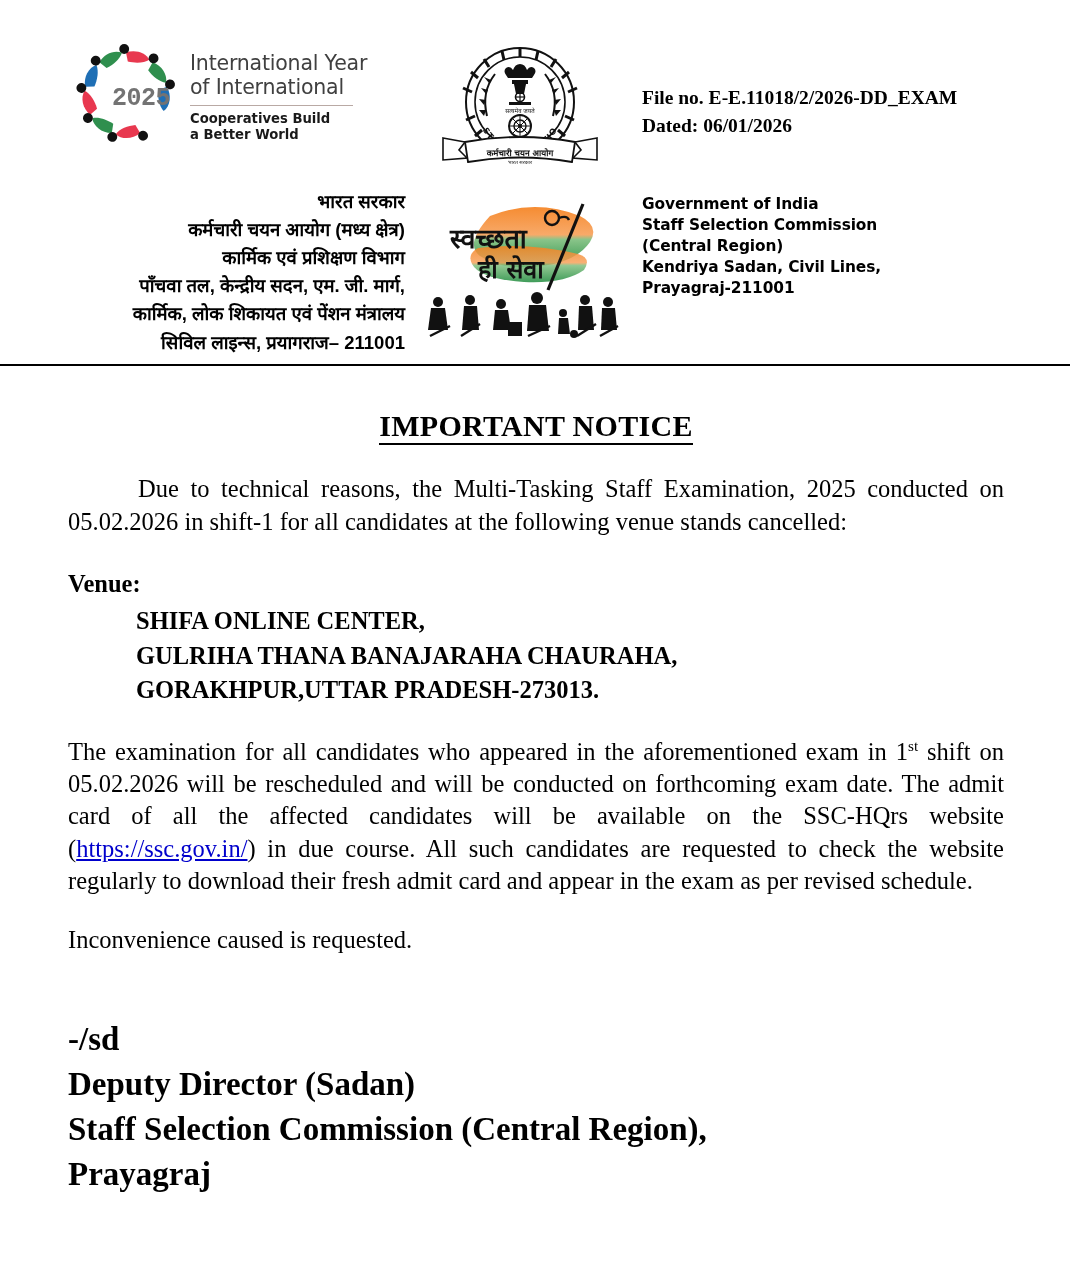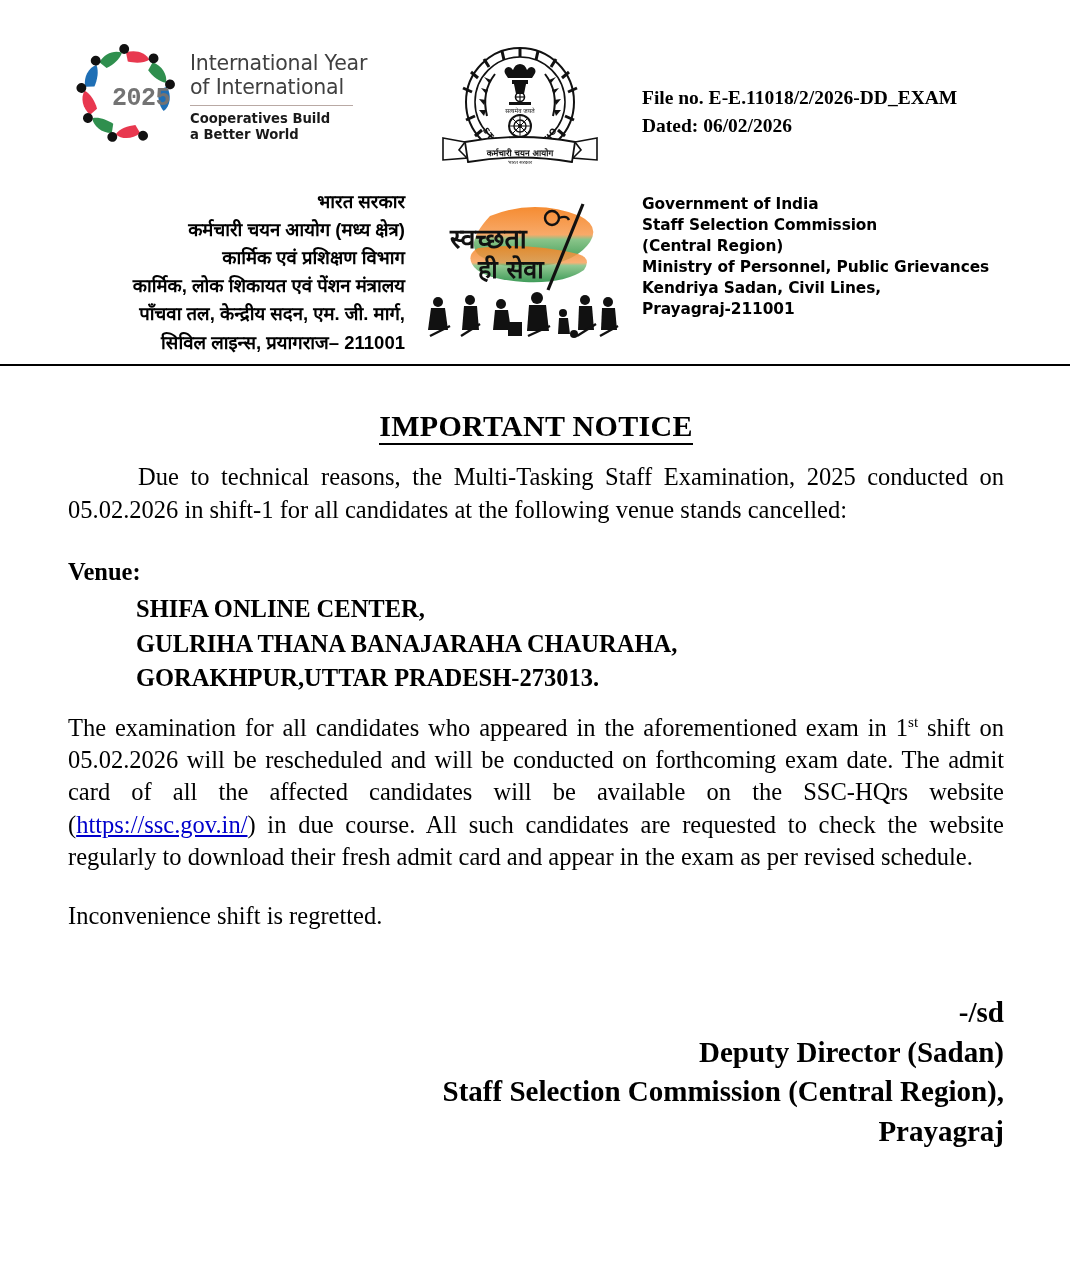--- a/index.html
+++ b/index.html
@@ -130,21 +130,21 @@
     letter-spacing: 0.3px;
     margin: 40px 0 0 0;
   }
   .notice-title span {
     border-bottom: 2.5px solid #000;
     padding-bottom: 1px;
   }
 
   .para {
     text-align: justify;
-    margin: 16px 0 0 0;
+    margin: 28px 0 0 0;
   }
   .para.indent { text-indent: 70px; }
 
   .venue-label {
     font-weight: bold;
     margin: 30px 0 0 0;
     font-size: 24.5px;
   }
   .venue-lines {
     font-weight: bold;
@@ -160,23 +160,22 @@
   }
   sup.ord {
     font-size: 0.62em;
     vertical-align: super;
     line-height: 0;
   }
 
   .regret { margin: 27px 0 0 0; }
 
   .signblock {
-    text-align: right;
-    font-weight: bold;
-    font-size: 29px;
+    font-weight: bold;
+    font-size: 33px;
     line-height: 1.37;
     margin: 60px 0 0 0;
   }
 </style>
 </head>
 <body>
 
 <div class="letterhead">
 
   <div class="lh-row1">
@@ -309,34 +308,34 @@
         <path d="M172 98 l-22 4 l6 8 l-8 8 l24 2 z" fill="#fff" stroke="#111" stroke-width="1.6"></path>
         <path d="M40 102 q55 -10 110 0 l-3 20 q-52 -9 -104 0 z" fill="#fff" stroke="#111" stroke-width="1.8"></path>
         <text x="95" y="116" text-anchor="middle" font-family="DejaVu Sans, sans-serif" font-size="8.5" font-weight="bold" fill="#111">कर्मचारी चयन आयोग</text>
         <text x="95" y="124" text-anchor="middle" font-family="DejaVu Sans, sans-serif" font-size="5" fill="#111">भारत सरकार</text>
       </svg>
     </div>
 
     <div class="col-right">
       <div class="fileblock">
         <div>File no. E-E.11018/2/2026-DD_EXAM</div>
-        <div>Dated: 06/02/2026</div>
+        <div>Dated: 06/01/2026</div>
       </div>
     </div>
   </div>
 
   <div class="lh-row2">
 
     <div class="col-left">
       <div class="hindi-addr">
         <div>भारत सरकार</div>
         <div>कर्मचारी चयन आयोग (मध्य क्षेत्र)</div>
         <div>कार्मिक एवं प्रशिक्षण विभाग</div>
+        <div>पाँचवा तल, केन्द्रीय सदन, एम. जी. मार्ग,</div>
         <div>कार्मिक, लोक शिकायत एवं पेंशन मंत्रालय</div>
-        <div>पाँचवा तल, केन्द्रीय सदन, एम. जी. मार्ग,</div>
         <div>सिविल लाइन्स, प्रयागराज– 211001</div>
       </div>
     </div>
 
     <div class="col-mid">
       <svg class="swachh-logo" viewBox="0 0 200 160">
         <defs>
           <linearGradient id="triGrad" x1="0" y1="0" x2="0" y2="1">
             <stop offset="0%" stop-color="#F58220"></stop>
             <stop offset="46%" stop-color="#F7A25C"></stop>
@@ -396,21 +395,20 @@
           </g>
         </g>
       </svg>
     </div>
 
     <div class="col-right">
       <div class="eng-addr">
         <div>Government of India</div>
         <div>Staff Selection Commission</div>
         <div>(Central Region)</div>
-        <div>Ministry of Personnel, Public Grievances</div>
         <div>Kendriya Sadan, Civil Lines,</div>
         <div>Prayagraj-211001</div>
       </div>
     </div>
   </div>
 
   <div class="header-rule"></div>
 </div>
 
 <div class="doc-body">
@@ -423,21 +421,21 @@
 
   <div class="venue-label">Venue:</div>
   <div class="venue-lines">
     <div>SHIFA ONLINE CENTER,</div>
     <div>GULRIHA THANA BANAJARAHA CHAURAHA,</div>
     <div>GORAKHPUR,UTTAR PRADESH-273013.</div>
   </div>
 
   <p class="para"><span>The examination for all candidates who appeared in the aforementioned exam in 1</span><sup class="ord">st</sup><span> shift on 05.02.2026 will be rescheduled and will be conducted on forthcoming exam date. The admit card of all the affected candidates will be available on the SSC-HQrs website (</span><a class="doclink" href="#">https://ssc.gov.in/</a><span>) in due course. All such candidates are requested to check the website regularly to download their fresh admit card and appear in the exam as per revised schedule.</span></p>
 
-  <p class="para regret">Inconvenience shift is regretted.</p>
+  <p class="para regret">Inconvenience caused is requested.</p>
 
   <div class="signblock">
     <div>-/sd</div>
     <div>Deputy Director (Sadan)</div>
     <div>Staff Selection Commission (Central Region),</div>
     <div>Prayagraj</div>
   </div>
 </div>
 
 </body></html>

